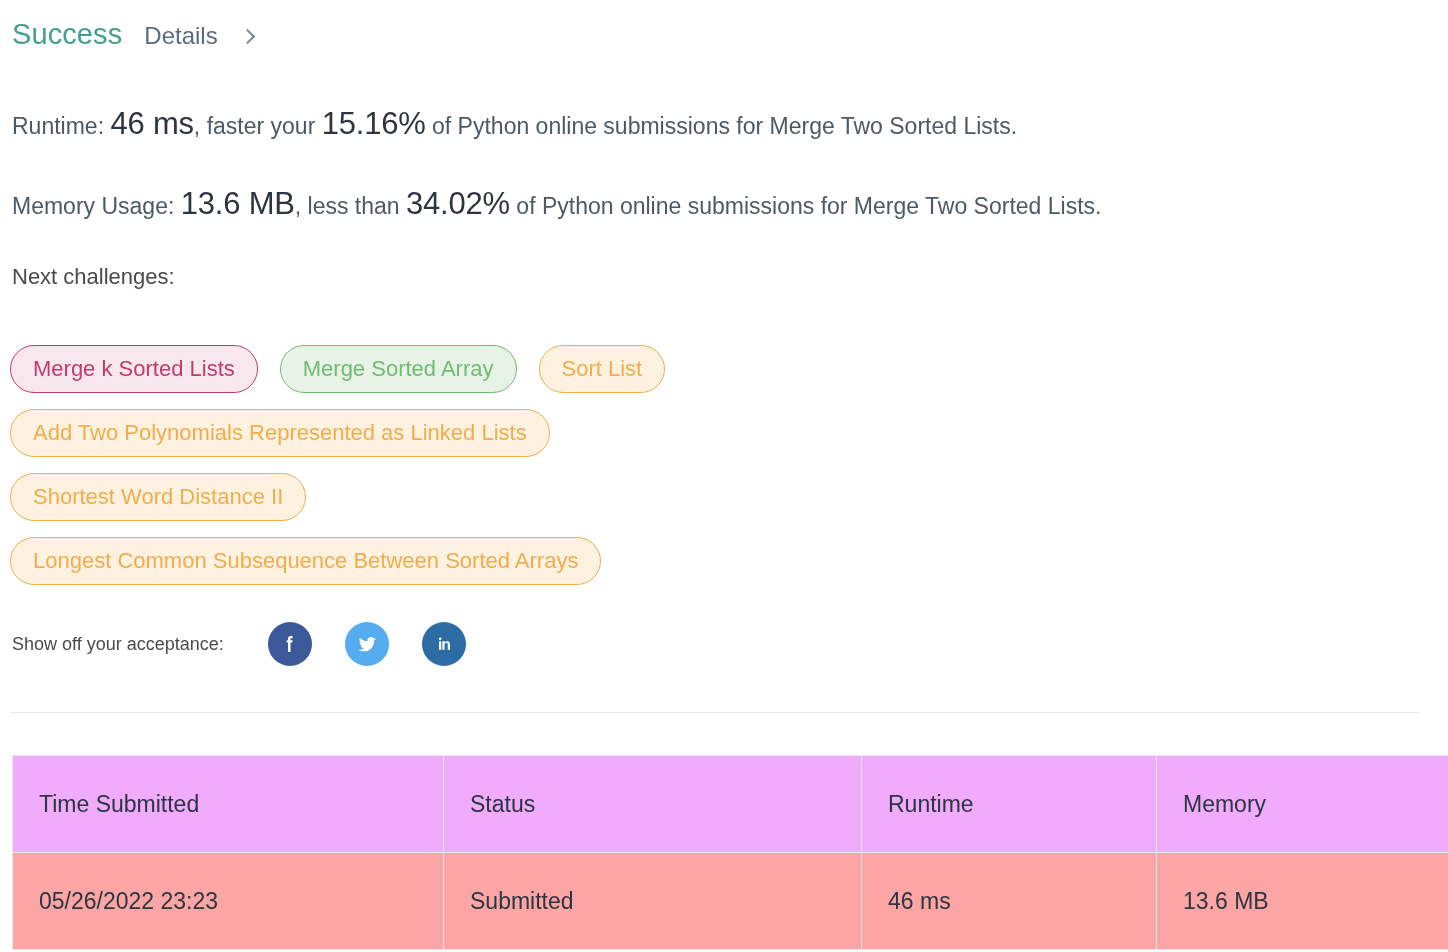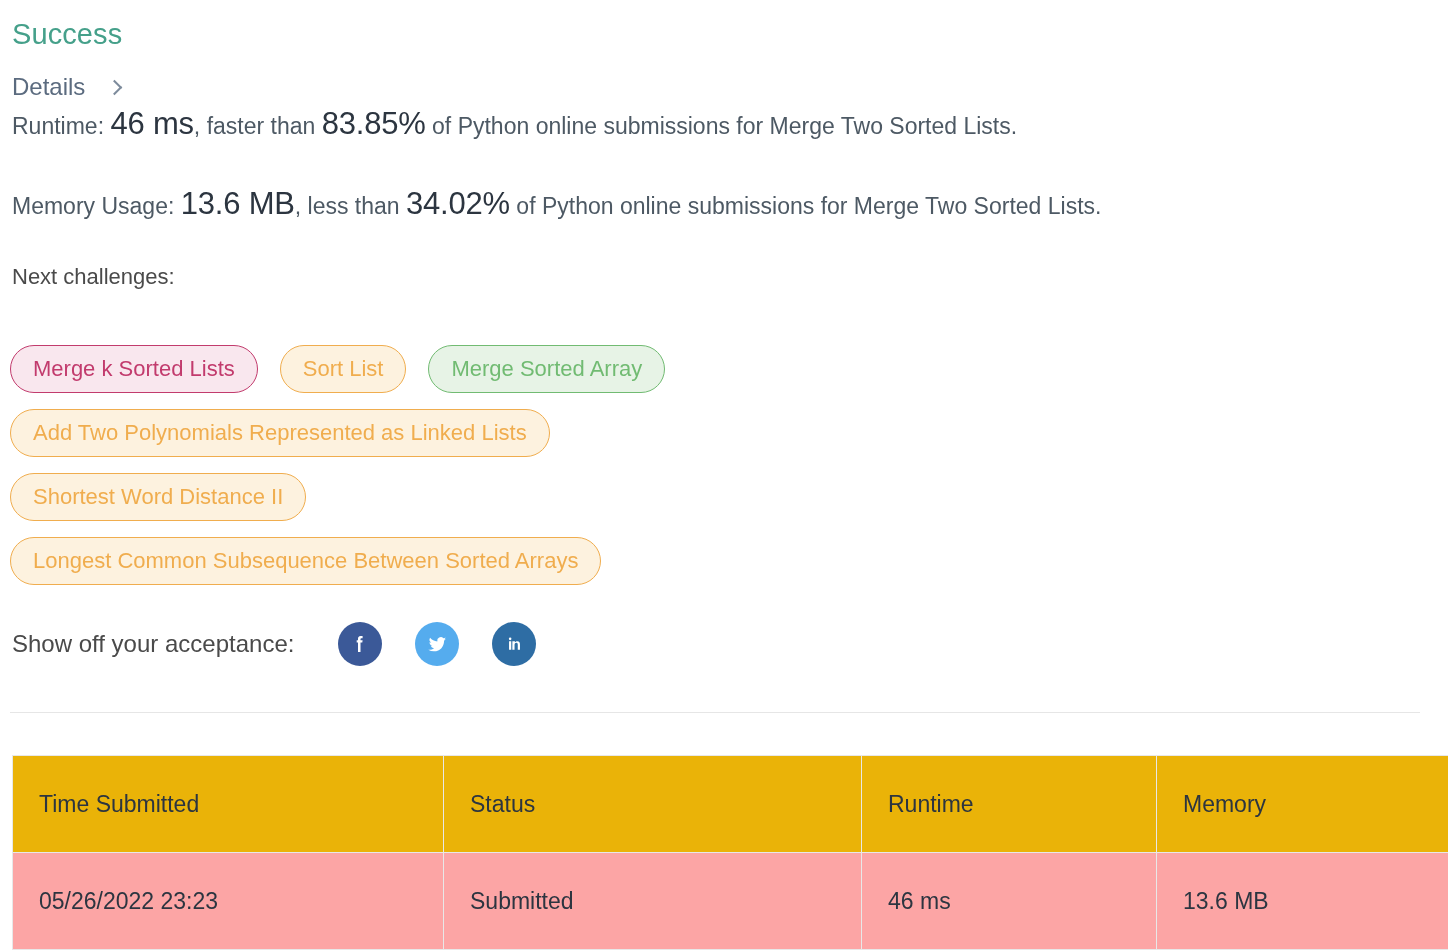--- a/index.html
+++ b/index.html
@@ -17,21 +17,20 @@
   }
 
   
   .header-row {
     position: absolute;
     left: 12px;
     top: 18px;
     display: flex;
     align-items: baseline;
     gap: 22px;
-    flex-direction: column;
   }
   .success-label {
     color: #45a08a;
     font-size: 29px;
     letter-spacing: 0.1px;
   }
   .details-link {
     display: flex;
     align-items: baseline;
     gap: 24px;
@@ -117,21 +116,21 @@
   .share-row {
     position: absolute;
     left: 12px;
     top: 620px;
     display: flex;
     align-items: center;
     height: 48px;
   }
   .share-label {
     color: #4a4a4a;
-    font-size: 24px;
+    font-size: 18px;
     margin-right: 44px;
   }
   .social-icons {
     display: flex;
     gap: 33px;
   }
   .social {
     width: 44px;
     height: 44px;
     border-radius: 50%;
@@ -165,21 +164,21 @@
     border: 1px solid #e8e8e8;
     text-align: left;
     padding: 0 26px;
     height: 96px;
     font-weight: normal;
     font-size: 23px;
     color: #2c3540;
     overflow: hidden;
     white-space: nowrap;
   }
-  .subs-table thead th { background: #eab308; }
+  .subs-table thead th { background: #f0abfc; }
   .subs-table tbody td { background: #fca5a5; }
   .status-accepted { color: #2e9e87; }
 
   .col-time { width: 378px; }
   .col-status { width: 365px; }
   .col-runtime { width: 242px; }
   .col-memory { width: 245px; }
 </style>
 </head>
 <body>
@@ -187,39 +186,39 @@
 <div class="header-row">
   <span class="success-label">Success</span>
   <span class="details-link">
     <span>Details</span>
     <span class="chevron"></span>
   </span>
 </div>
 
 <div class="stat-line runtime">
   <span>Runtime:</span>
-  <span class="stat-big">46 ms</span><span>, faster than</span>
-  <span class="stat-big">83.85%</span>
+  <span class="stat-big">46 ms</span><span>, faster your</span>
+  <span class="stat-big">15.16%</span>
   <span>of Python online submissions for Merge Two Sorted Lists.</span>
 </div>
 
 <div class="stat-line memory">
   <span>Memory Usage:</span>
   <span class="stat-big">13.6 MB</span><span>, less than</span>
   <span class="stat-big">34.02%</span>
   <span>of Python online submissions for Merge Two Sorted Lists.</span>
 </div>
 
 <div class="next-challenges-label">Next challenges:</div>
 
 <div class="tag-rows">
   <div class="tag-row">
     <span class="tag pink">Merge k Sorted Lists</span>
+    <span class="tag green">Merge Sorted Array</span>
     <span class="tag orange">Sort List</span>
-    <span class="tag green">Merge Sorted Array</span>
   </div>
   <div class="tag-row">
     <span class="tag orange">Add Two Polynomials Represented as Linked Lists</span>
   </div>
   <div class="tag-row">
     <span class="tag orange">Shortest Word Distance II</span>
   </div>
   <div class="tag-row">
     <span class="tag orange">Longest Common Subsequence Between Sorted Arrays</span>
   </div>

